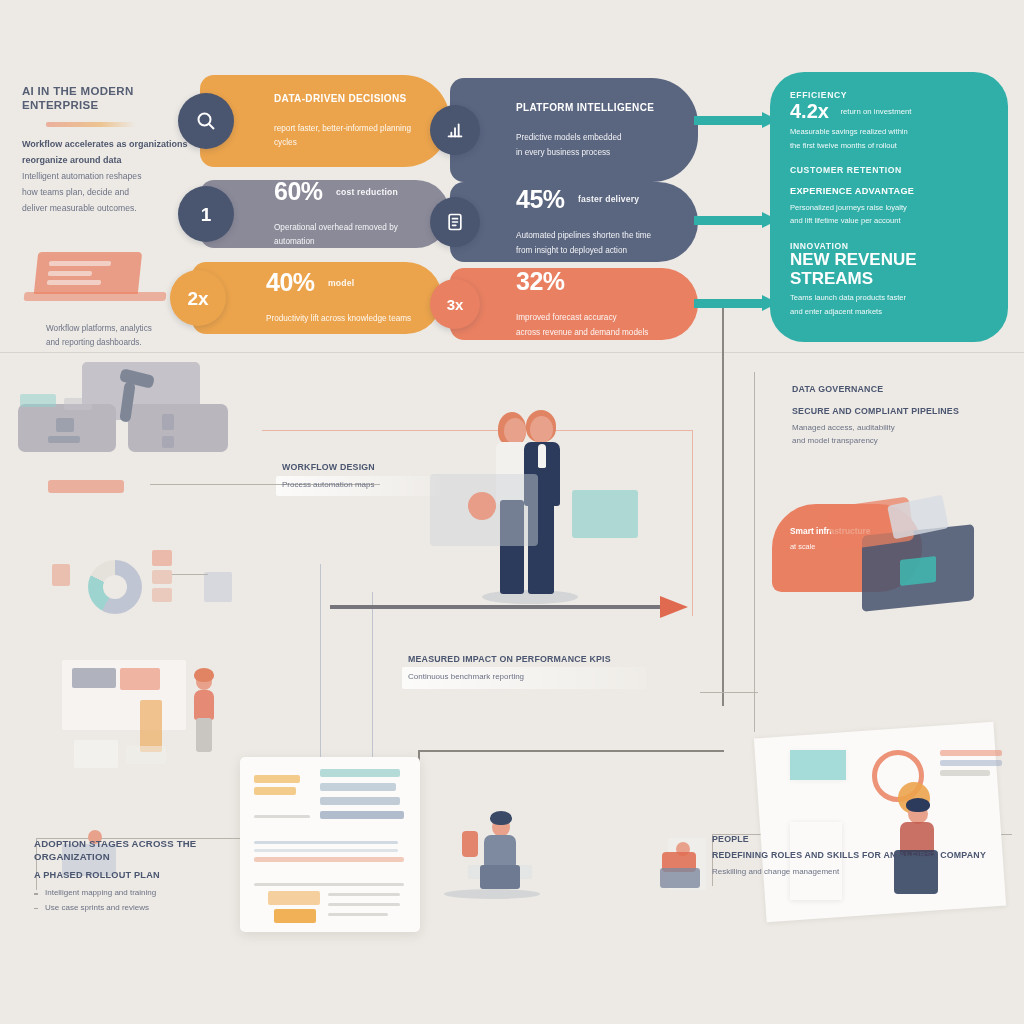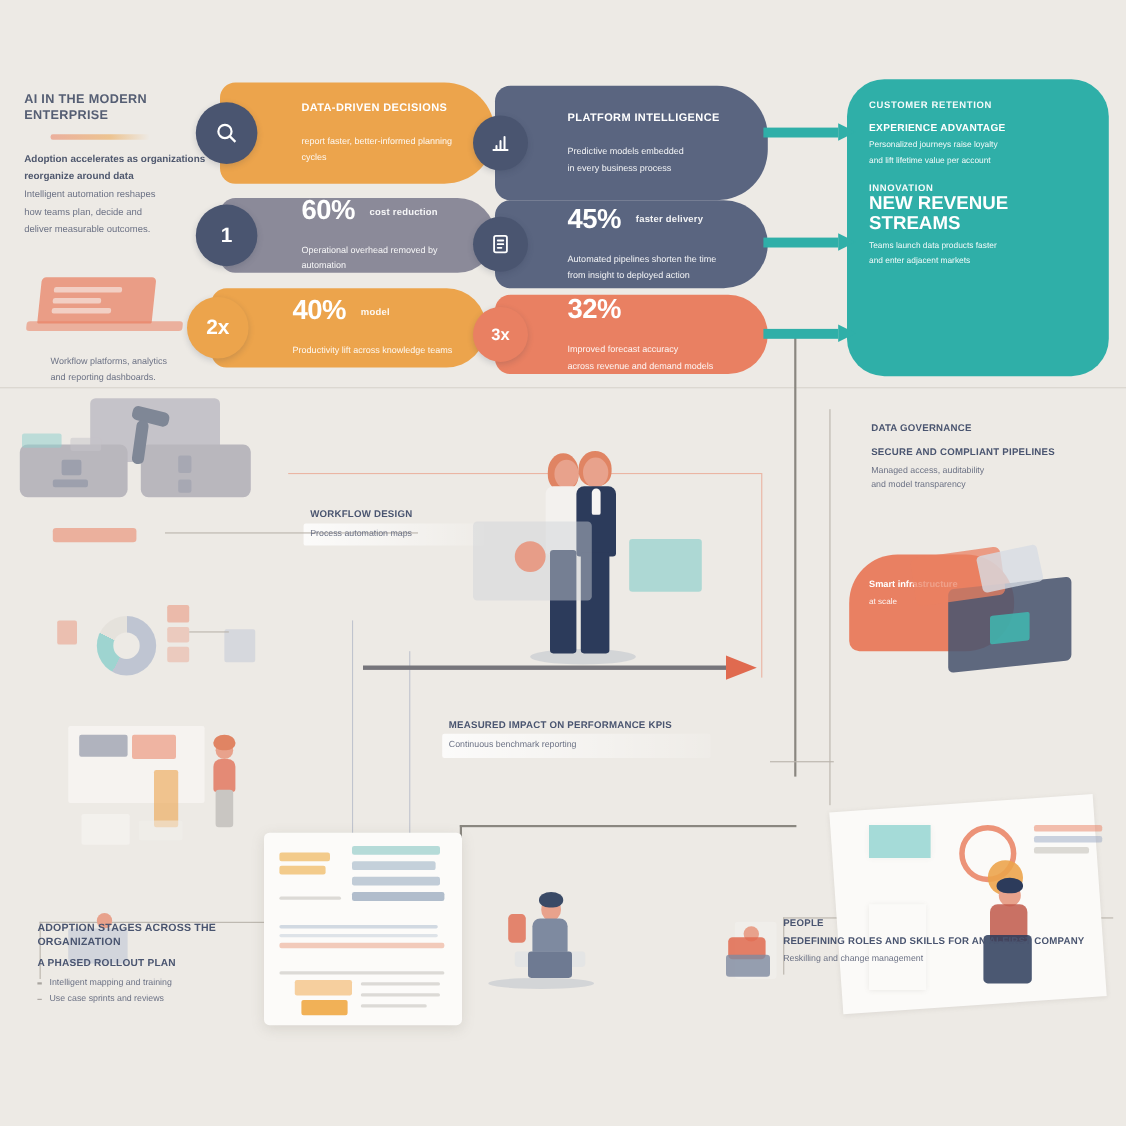--- a/index.html
+++ b/index.html
@@ -237,21 +237,21 @@
 <body>
 
 <div id="canvas">
 
   <div class="top-section">
 
     <div class="intro-block">
       <div class="intro-title">AI IN THE MODERN ENTERPRISE</div>
       <div class="intro-rule"></div>
       <div class="intro-body">
-        <div class="lead">Adoption accelerates as organizations reorganize around data</div>
+        <div class="lead">Workflow accelerates as organizations reorganize around data</div>
         <div>Intelligent automation reshapes</div>
         <div>how teams plan, decide and</div>
         <div>deliver measurable outcomes.</div>
       </div>
     </div>
 
     <div class="intro-art">
       <div class="laptop">
         <div class="scr"></div>
         <div class="scr scr2"></div>
@@ -364,20 +364,29 @@
     <div class="arrow" id="arr2">
       <div class="shaft"></div>
       <div class="head"></div>
     </div>
     <div class="arrow" id="arr3">
       <div class="shaft"></div>
       <div class="head"></div>
     </div>
 
     <div id="outcome">
+      <div class="oc-group">
+        <div class="oc-kicker">EFFICIENCY</div>
+        <div>
+          <span class="oc-stat">4.2x</span>
+          <span class="oc-stat-note">return on investment</span>
+        </div>
+        <div class="oc-body">Measurable savings realized within</div>
+        <div class="oc-body" style="margin-top:0;">the first twelve months of rollout</div>
+      </div>
 
       <div class="oc-group">
         <div class="oc-kicker">CUSTOMER RETENTION</div>
         <div class="oc-title">EXPERIENCE ADVANTAGE</div>
         <div class="oc-body">Personalized journeys raise loyalty</div>
         <div class="oc-body" style="margin-top:0;">and lift lifetime value per account</div>
       </div>
 
       <div class="oc-group">
         <div class="oc-kicker">INNOVATION</div>

